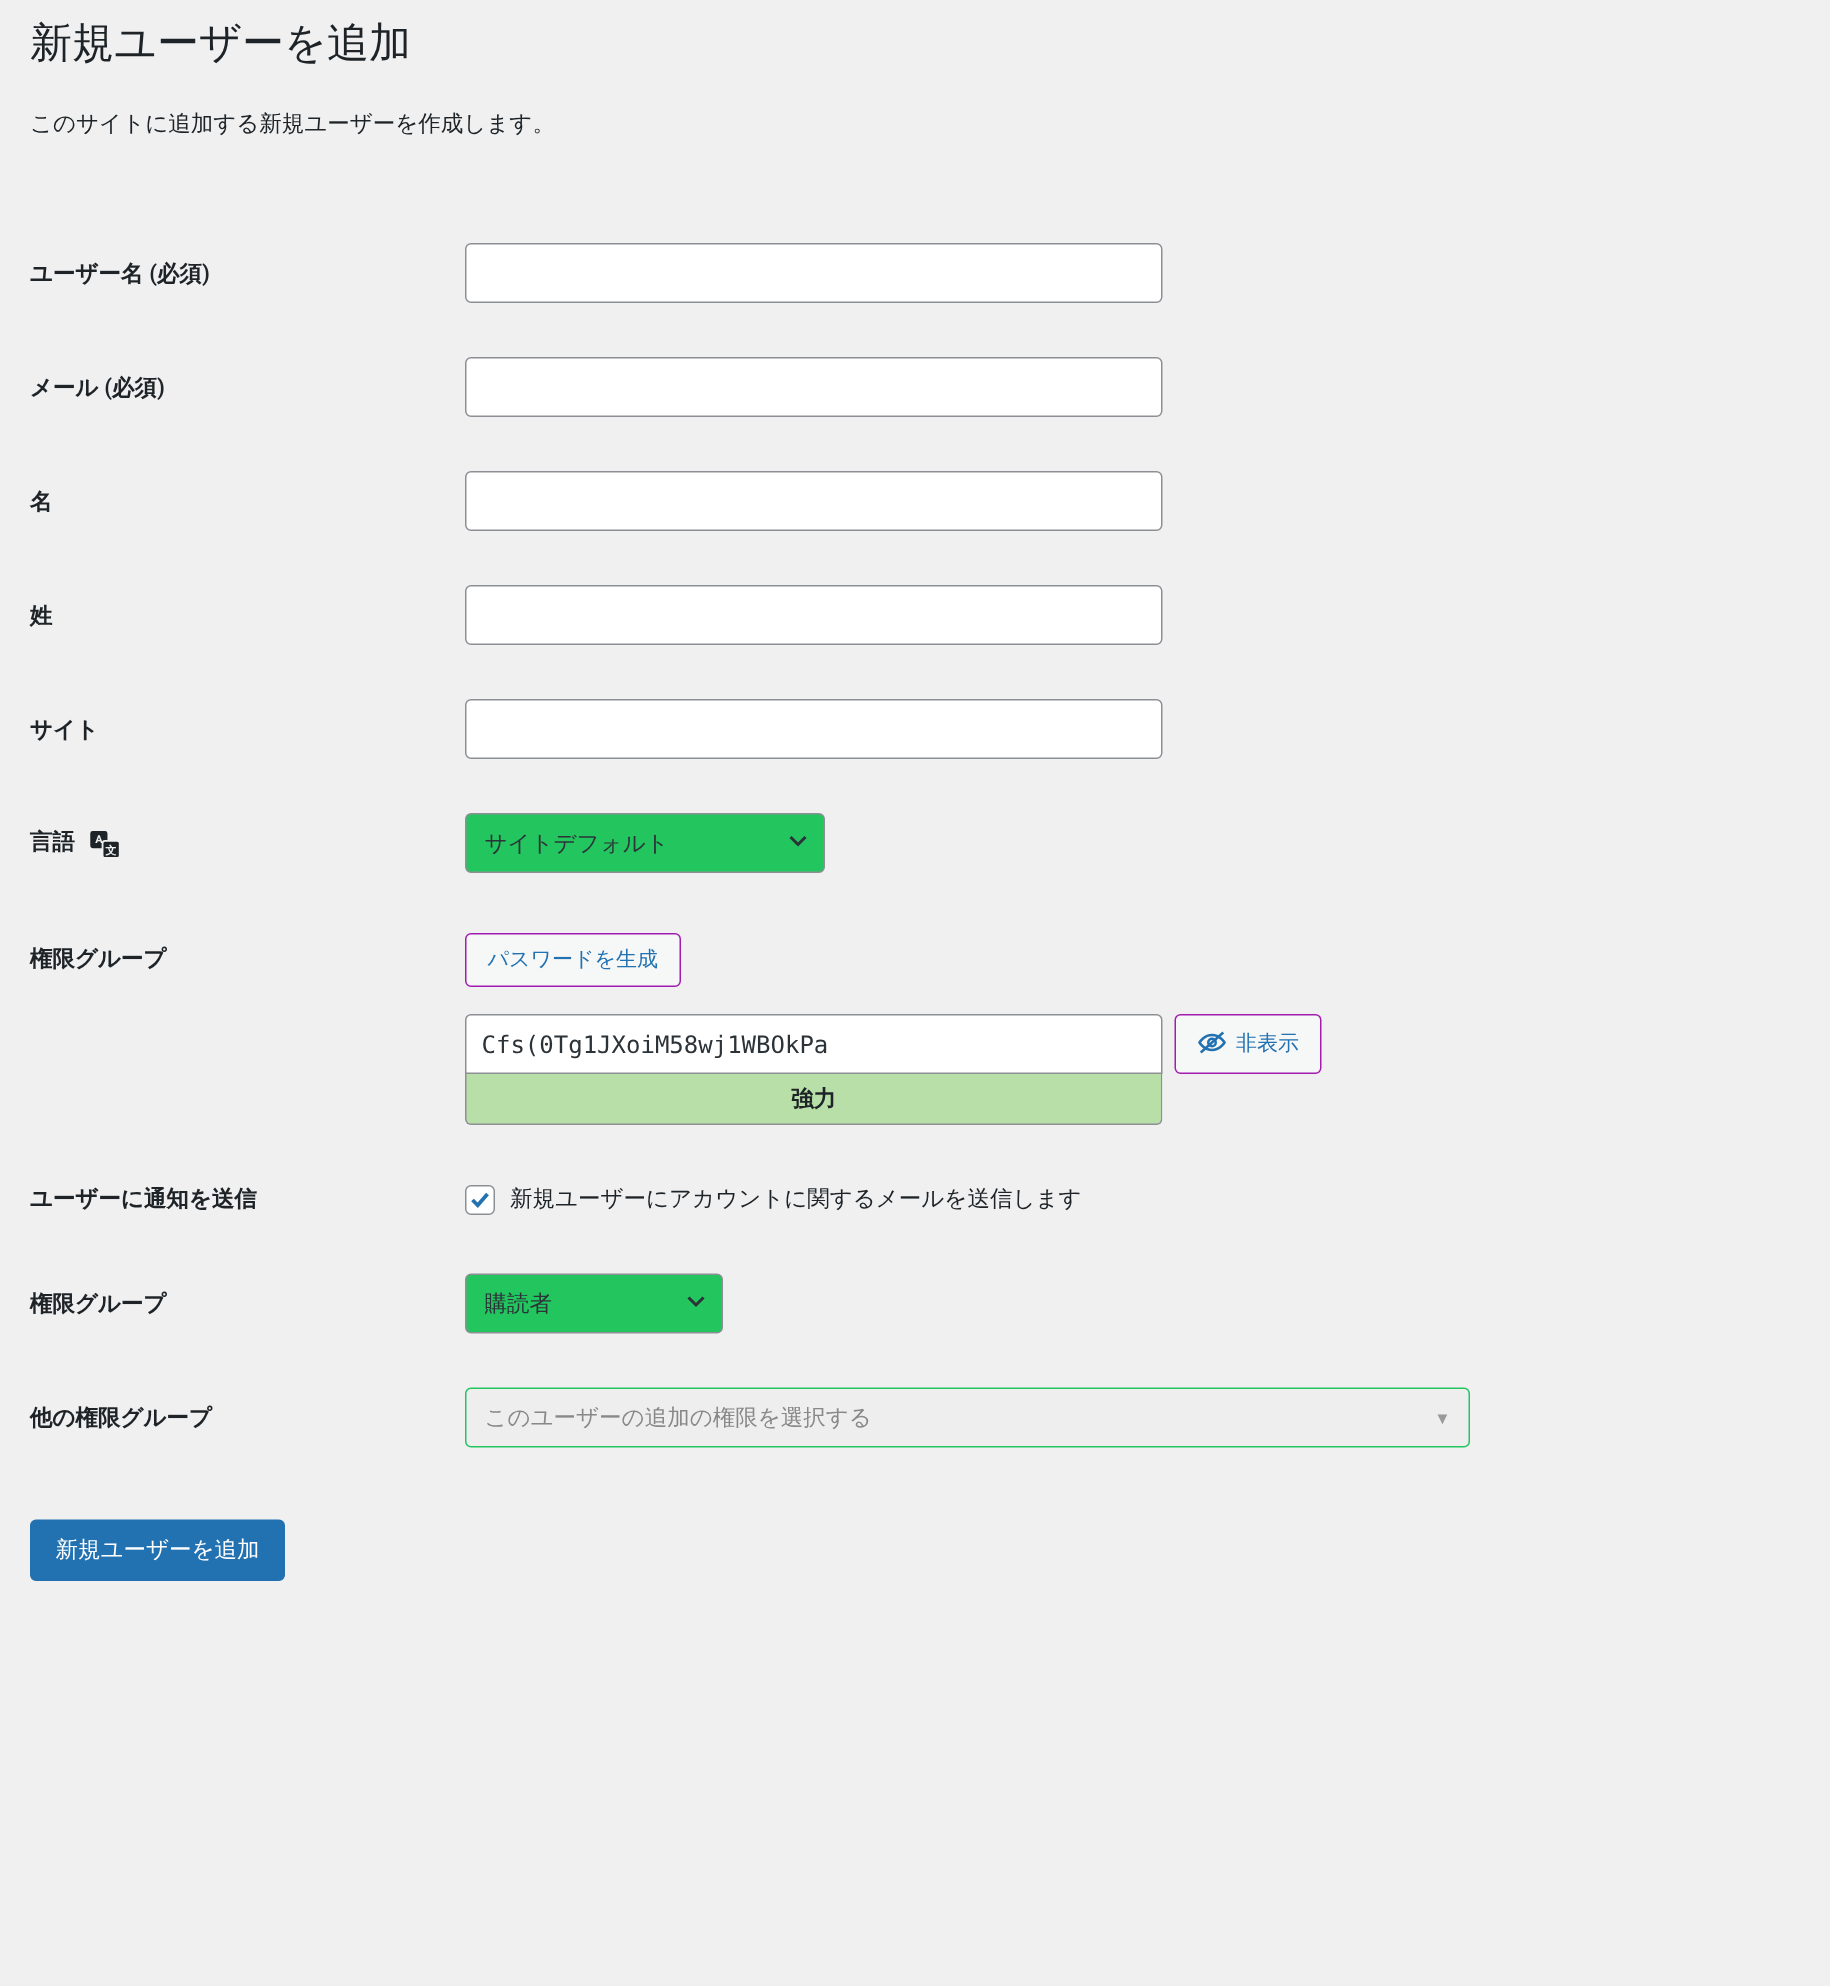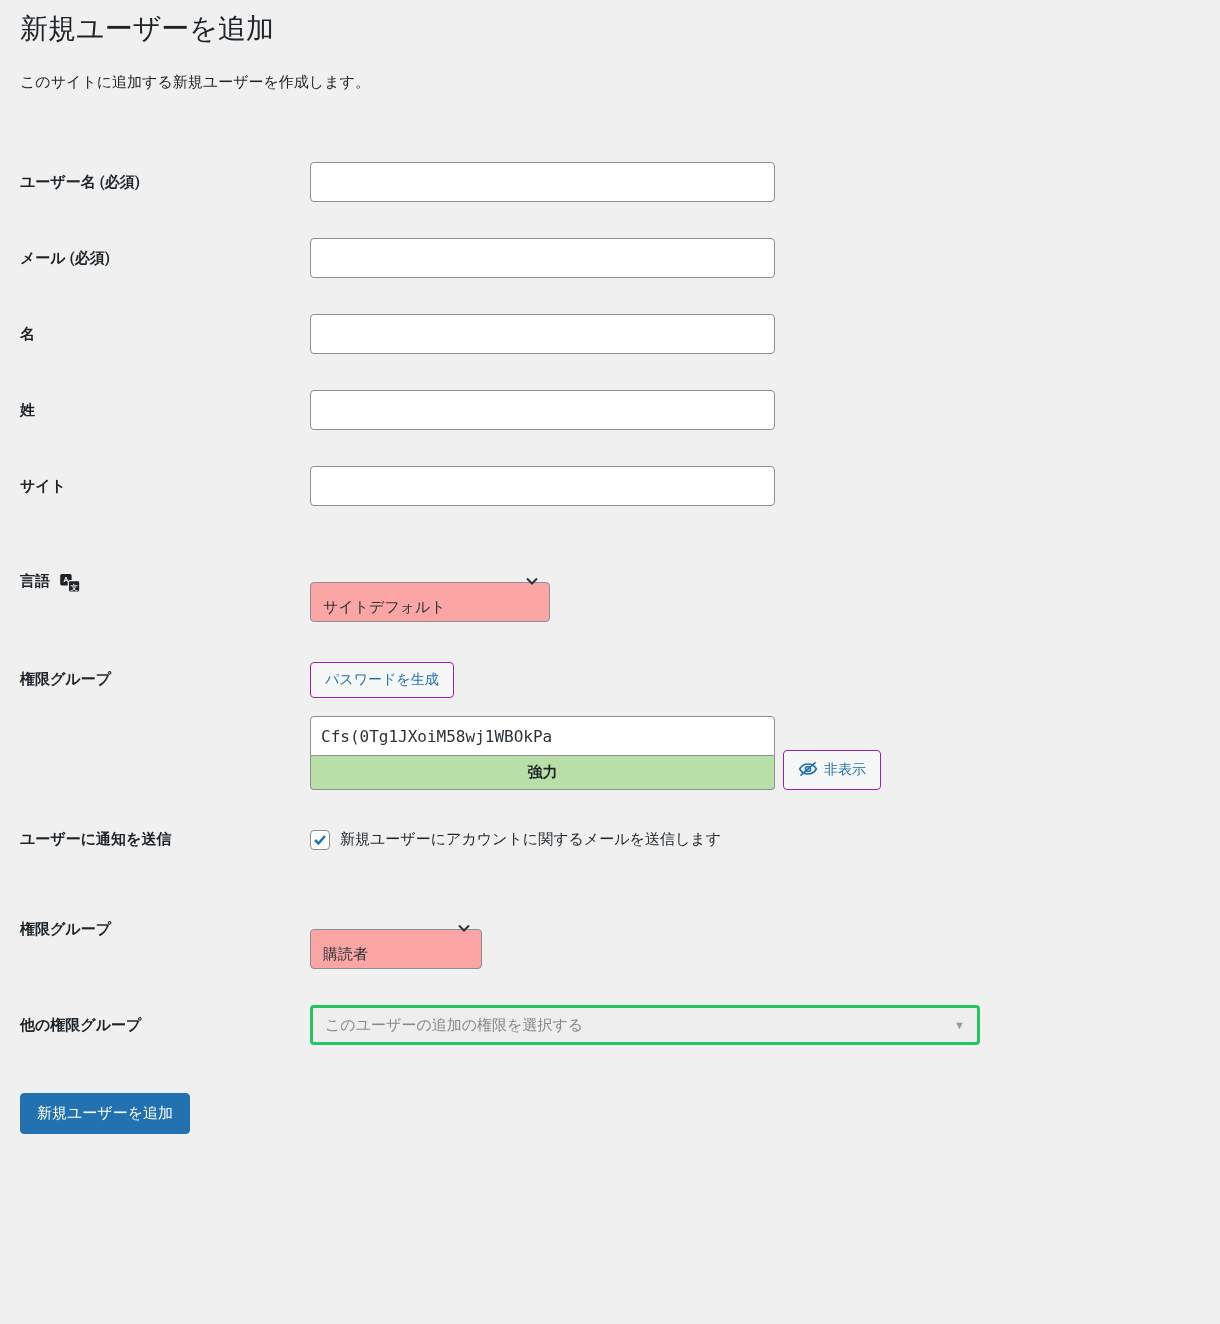--- a/index.html
+++ b/index.html
@@ -52,32 +52,31 @@
       border-radius: 4px;
       background: #fff;
       font-size: 15px;
       color: #2c3338;
     }
     .select-wrap {
       position: relative;
       display: inline-block;
     }
     select, .select-display {
-      background: #fca5a5;
+      background: #22c55e;
       border: 1px solid #8c8f94;
       border-radius: 4px;
       height: 40px;
       padding: 4px 36px 4px 12px;
       font-size: 15px;
       color: #2c3338;
       appearance: none;
       cursor: pointer;
       display: inline-flex;
-      align-items: flex-end;
-      margin-top: 40px;
+      align-items: center;
     }
     .select-lang { width: 240px; }
     .select-role { width: 172px; }
     .select-chevron {
       position: absolute;
       right: 10px;
       top: 50%;
       transform: translateY(-50%);
       pointer-events: none;
       color: #2c3338;
@@ -106,21 +105,21 @@
     .password-row th {
       vertical-align: top;
       padding-top: 30px;
     }
     .password-container {
       display: flex;
       flex-direction: column;
     }
     .password-inline {
       display: flex;
-      align-items: flex-end;
+      align-items: flex-start;
       gap: 8px;
       margin-top: 18px;
     }
     .password-field-wrap {
       display: flex;
       flex-direction: column;
       width: 465px;
     }
     .password-input {
       width: 465px;
@@ -173,21 +172,21 @@
     .checkbox svg {
       color: #2271b1;
     }
     .checkbox-label {
       font-size: 15px;
       color: #1d2327;
     }
     .multi-select {
       width: 670px;
       height: 40px;
-      border: 3px solid #22c55e;
+      border: 1px solid #22c55e;
       border-radius: 4px;
       background: #eeeeee;
       display: flex;
       align-items: center;
       justify-content: space-between;
       padding: 0 12px;
       color: #888;
       font-size: 15px;
       cursor: pointer;
     }

